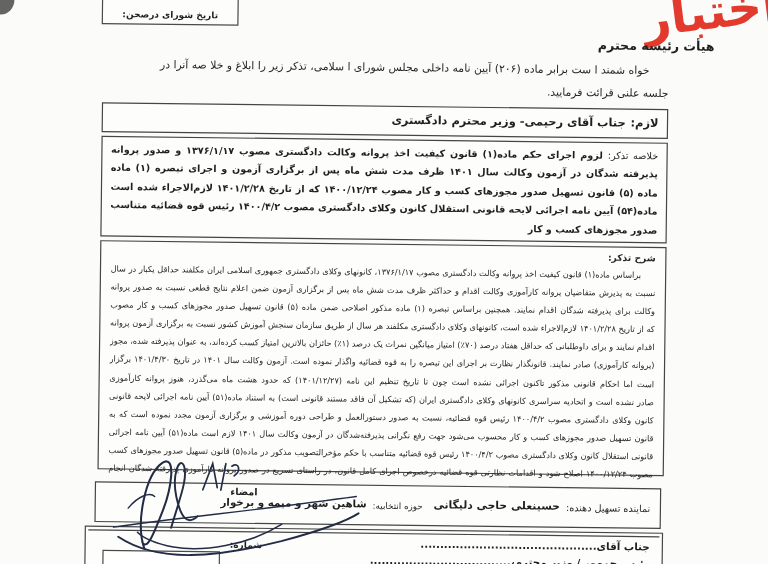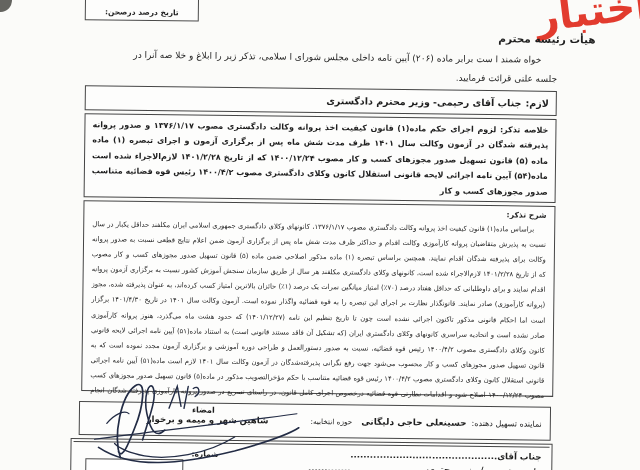--- a/index.html
+++ b/index.html
@@ -48,39 +48,39 @@
     direction:rtl;display:flex;align-items:center;gap:4px;
     padding:0 7px;font-size:9.5px;font-weight:bold;
   }
   .summary-box{
     left:86px;top:116px;width:472px;height:84px;
     direction:rtl;padding:3px 7px 0 7px;
     font-size:8px;font-weight:bold;line-height:15.4px;
   }
   .sline{height:15.4px;overflow:hidden;text-align:justify;text-align-last:justify;white-space:normal;}
   .sline.last{text-align:right;text-align-last:right;}
-  .slabel{font-weight:bold;}
+  .slabel{font-weight:normal;}
 
   .desc-box{
     left:86px;top:203px;width:472px;height:191px;
     direction:rtl;padding:2px 8px 0 8px;
     font-size:6.8px;line-height:15.1px;color:#262626;
   }
   .dlabel{font-weight:bold;font-size:7.6px;height:14px;line-height:14px;text-align:right;}
   .dline{height:15.1px;overflow:hidden;text-align:justify;text-align-last:justify;}
   .dline.first{text-indent:12px;}
   .dline.last{text-align-last:justify;}
 
   .rep-box{
     left:84px;top:404px;width:472px;height:34px;
     direction:rtl;display:flex;align-items:center;gap:5px;
     padding:0 8px;font-size:8px;
   }
   .rep-name{font-size:9px;}
-  .rep-dl{font-size:7.3px;margin-right:4px;margin-left:37px;}
+  .rep-dl{font-size:7.3px;margin-right:4px;}
   .rep-d{font-size:8.6px;}
   .sig-label{position:absolute;left:112px;top:2px;font-size:8px;text-align:right;}
 
   .footer-box{
     left:76px;top:441px;width:482px;height:40px;
     padding:2px;border:1px solid #454545;
   }
   .footer-inner{
     position:absolute;inset:2px;border-top:1px solid #454545;
   }
@@ -101,21 +101,21 @@
 
 <div class="page">
 
   <div class="watermark">اختبار</div>
 
   <div class="corner-smudge"></div>
 
   <div class="sheet">
 
     <div class="reading-box">
-      <span>تاریخ درصد درصحن:</span>
+      <span>تاریخ شورای درصحن:</span>
     </div>
 
     <div class="heading">هیأت رئیسه محترم</div>
 
     <div class="intro">
       <div class="l1">خواه شمند ا ست برابر ماده (۲۰۶) آیین نامه داخلی مجلس  شورای ا سلامی، تذکر زیر را ابلاغ و خلا صه آنرا در</div>
       <div class="l2">جلسه علنی قرائت فرمایید.</div>
     </div>
 
     <div class="box addressee-box">

